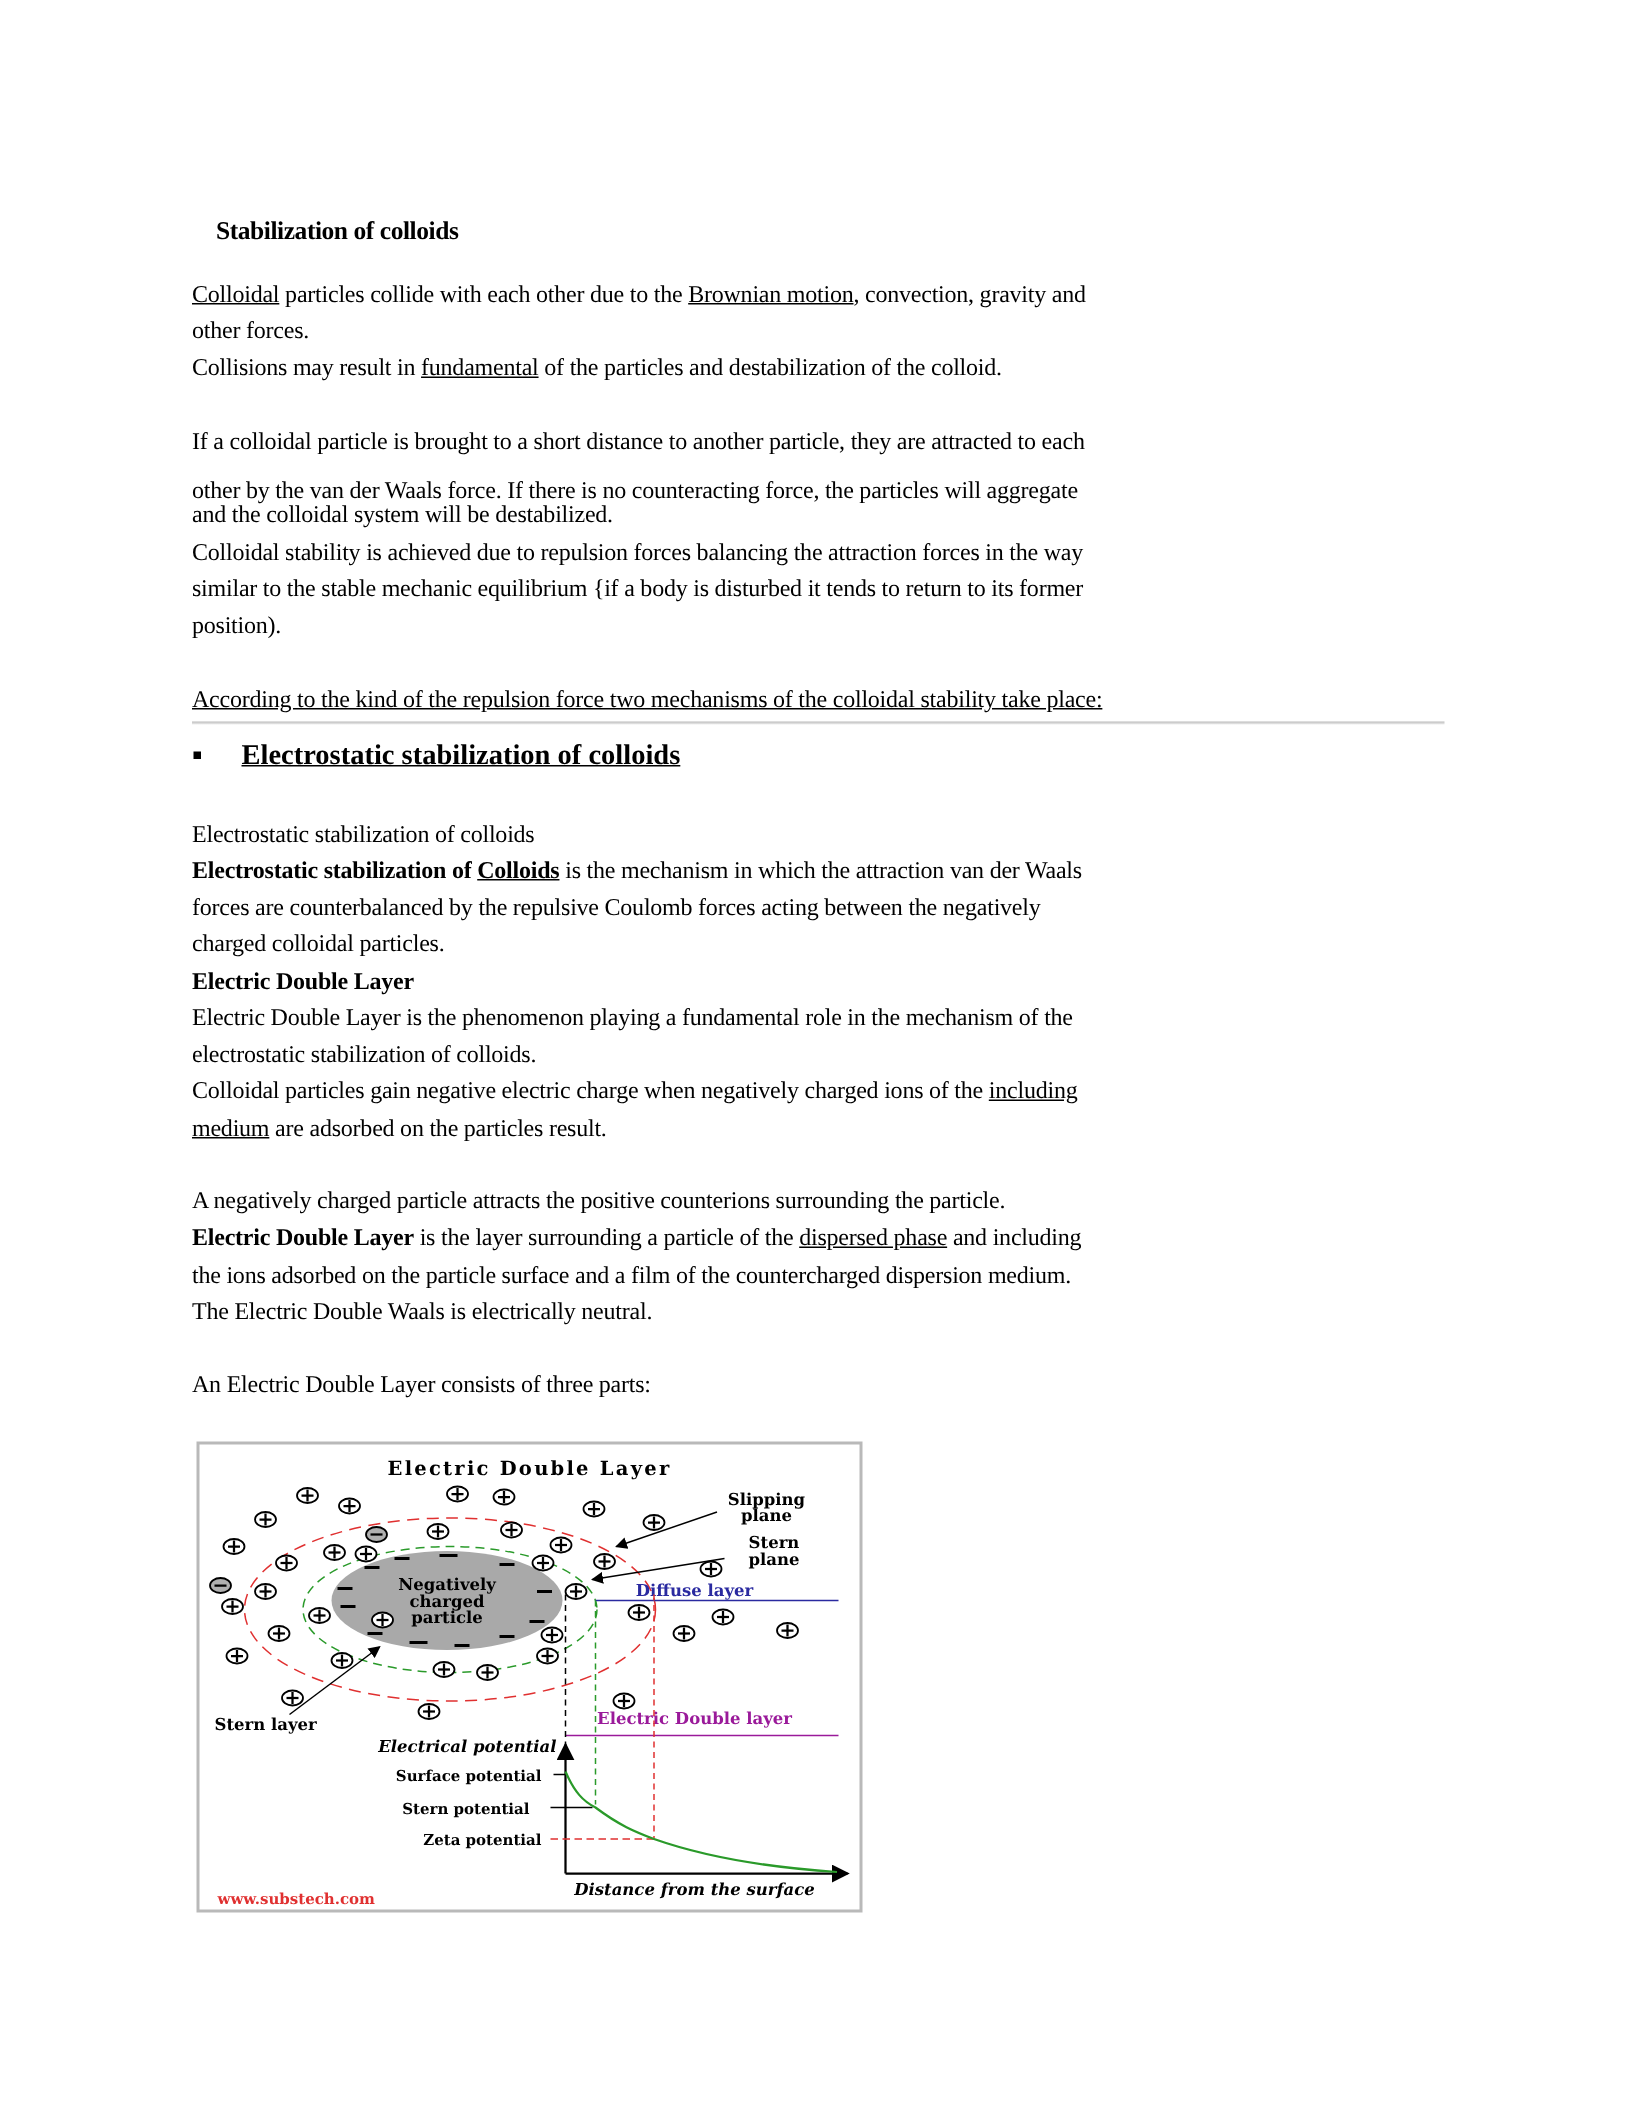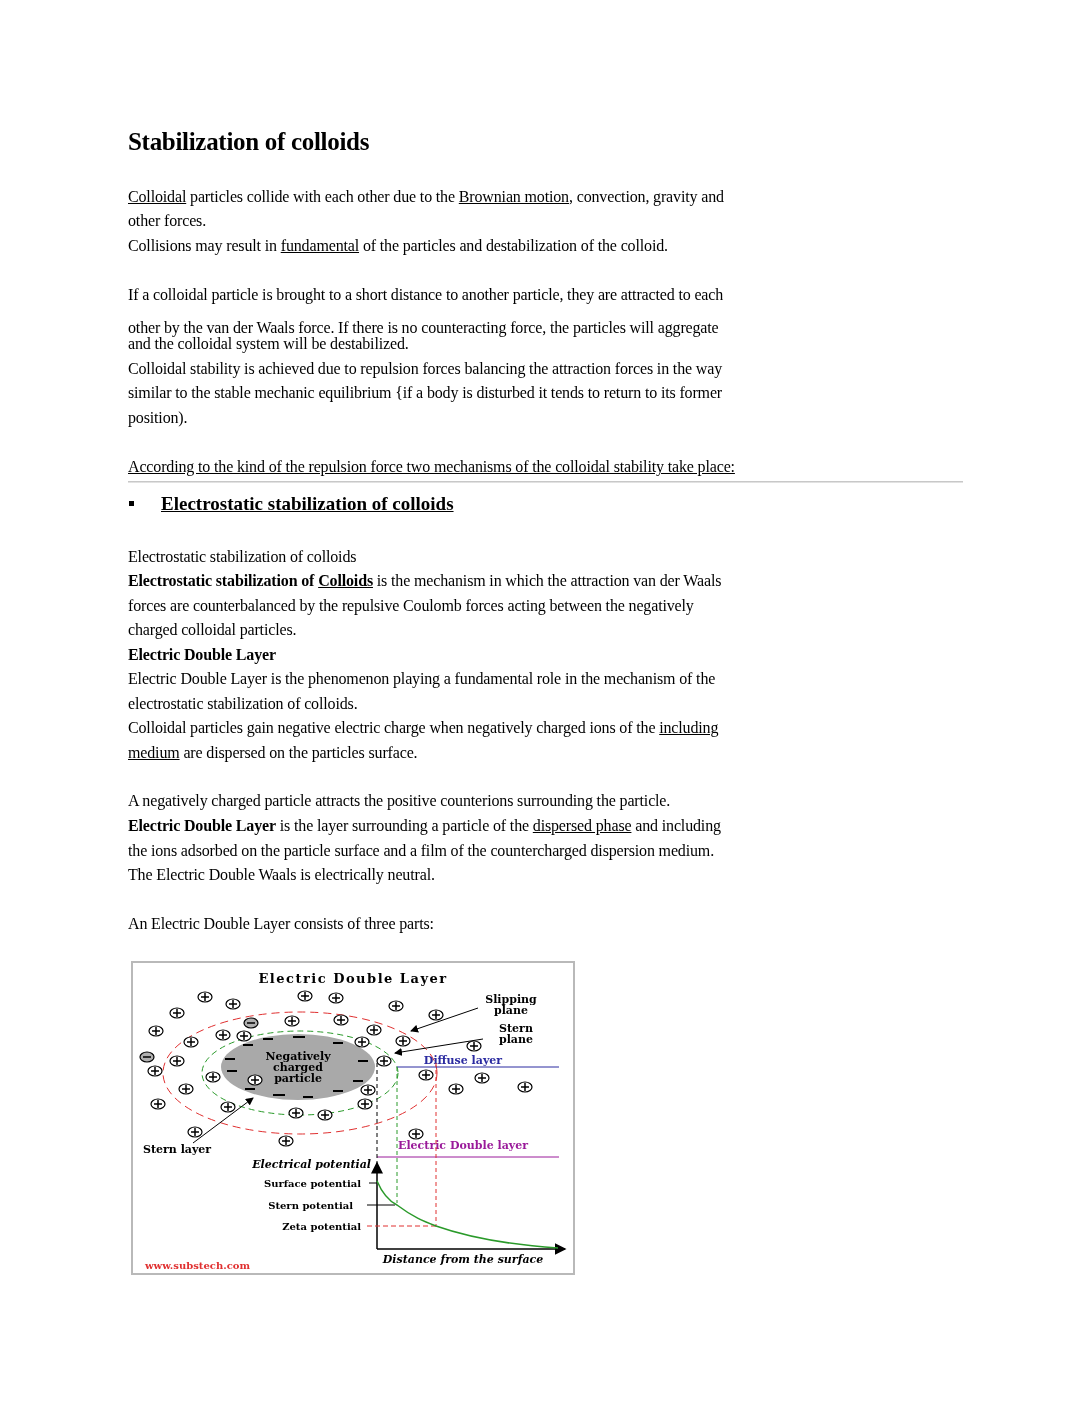--- a/index.html
+++ b/index.html
@@ -1,18 +1,18 @@
 <!DOCTYPE html>
 <html><head>
 <meta charset="utf-8">
 <style>
   html, body { margin:0; padding:0; background:#ffffff; }
   body { width:1088px; height:1408px; position:relative; font-family:"Liberation Serif", serif; color:#000; overflow:hidden; }
   .page { position:absolute; left:128px; top:0; width:830px; }
-  h1 { position:absolute; left:0; top:128px; margin:0; font-size:25px; font-weight:bold; letter-spacing:-0.3px; white-space:nowrap; }
+  h1 { position:absolute; left:0; top:128px; margin:16px; font-size:17px; font-weight:bold; letter-spacing:-0.3px; white-space:nowrap; }
   .p { position:absolute; left:0; margin:0; font-size:16px; line-height:24.4px; white-space:nowrap; letter-spacing:-0.15px; }
   u, .u { text-decoration:underline; }
   .b { font-weight:bold; }
   .bullets { position:absolute; left:0; top:488px; }
   .bullet { display:flex; align-items:center; height:31px; font-size:19px; }
   .bullet .sq { width:5px; height:5px; background:#000; margin-left:1px; margin-right:27px; }
   .bullet .txt { font-weight:bold; text-decoration:underline; }
   .hr-shadow { position:absolute; left:0; top:481px; width:835px; height:2px; background:linear-gradient(#bbb,#eee); }
   .figure { position:absolute; left:131px; top:961px; width:444px; height:314px; border:2px solid #b9b9b9; box-sizing:border-box; background:#fff; }
   .figure svg { position:absolute; left:0; top:0; }
@@ -47,21 +47,21 @@
 
   <p class="p" style="top:545px">Electrostatic stabilization of colloids</p>
   <p class="p" style="top:569px"><span class="b">Electrostatic stabilization of </span><a class="b u">Colloids</a><span> is the mechanism in which the attraction van der Waals</span></p>
   <p class="p" style="top:594px">forces are counterbalanced by the repulsive Coulomb forces acting between the negatively</p>
   <p class="p" style="top:618px">charged colloidal particles.</p>
 
   <p class="p b" style="top:643px">Electric Double Layer</p>
   <p class="p" style="top:667px">Electric Double Layer is the phenomenon playing a fundamental role in the mechanism of the</p>
   <p class="p" style="top:692px">electrostatic stabilization of colloids.</p>
   <p class="p" style="top:716px"><span>Colloidal particles gain negative electric charge when negatively charged ions of the </span><a class="u">including</a></p>
-  <p class="p" style="top:741px"><a class="u">medium</a><span> are dispersed on the particles surface.</span></p>
+  <p class="p" style="top:741px"><a class="u">medium</a><span> are adsorbed on the particles result.</span></p>
   <p class="p" style="top:789px">A negatively charged particle attracts the positive counterions surrounding the particle.</p>
 
   <p class="p" style="top:814px"><span class="b">Electric Double Layer</span><span> is the layer surrounding a particle of the </span><a class="u">dispersed phase</a><span> and including</span></p>
   <p class="p" style="top:839px">the ions adsorbed on the particle surface and a film of the countercharged dispersion medium.</p>
   <p class="p" style="top:863px">The Electric Double Waals is electrically neutral.</p>
 
   <p class="p" style="top:912px">An Electric Double Layer consists of three parts:</p>
 </div>
 
 <div class="figure">

